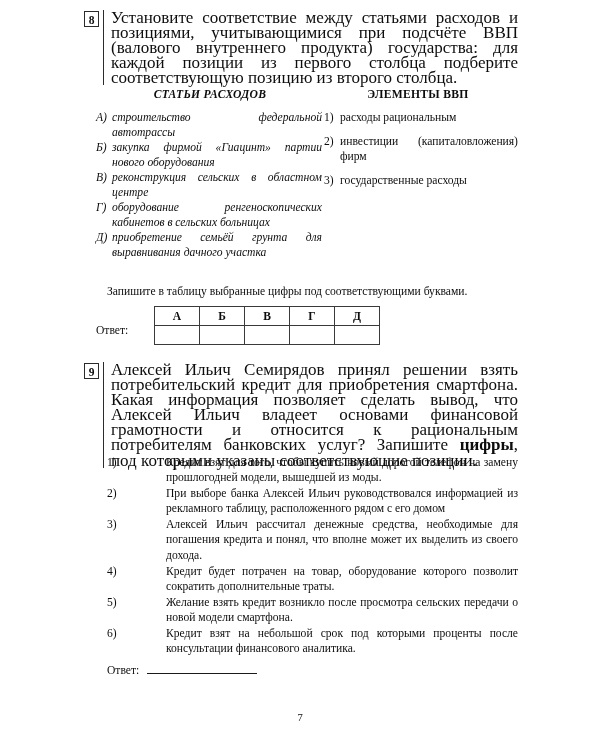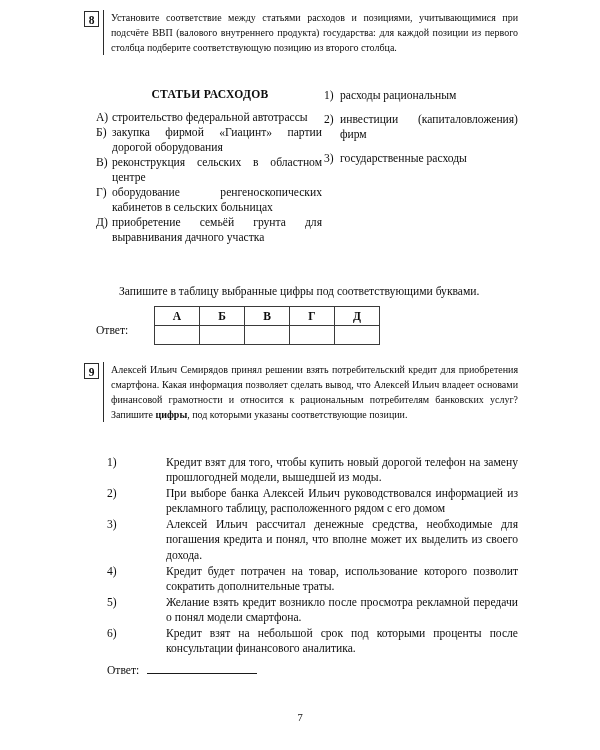--- a/index.html
+++ b/index.html
@@ -53,38 +53,38 @@
     width: 1px;
     background: #2b2b2b;
     align-self: stretch;
     margin-left: 4px;
   }
   .task-body {
     flex: 1 1 auto;
     padding-left: 7px;
   }
   .stem {
-    font-size: 10px;
+    font-size: 17px;
     line-height: 15.1px;
     text-align: justify;
     text-align-last: left;
     hyphens: manual;
     margin: 0;
   }
   .stem b { font-weight: bold; }
 
   
   .cols {
     position: absolute;
     left: 96px;
     top: 88px;
     width: 422px;
     display: flex;
   }
-  .col-left  { width: 228px; }
+  .col-left  { width: 228px; font-style: italic; }
   .col-right { width: 194px; }
   .col-title {
     font-size: 11.6px;
     font-weight: bold;
     text-align: center;
     letter-spacing: 0.3px;
     margin-bottom: 9px;
   }
   .col-right .col-title { margin-left: -6px; }
   .mlist {
@@ -106,21 +106,21 @@
   .mtext {
     flex: 1 1 auto;
     text-align: justify;
     text-align-last: left;
   }
   .col-left .mtext { padding-right: 2px; }
 
   
   .write-note {
     position: absolute;
-    left: 119px;
+    left: 107px;
     top: 272px;
     width: 411px;
     font-size: 11.6px;
     line-height: 15.1px;
     text-align: justify;
     text-align-last: left;
   }
 
   
   .answer-row {
@@ -222,37 +222,38 @@
   <div class="cols">
     <div class="col-left">
       <div class="col-title">СТАТЬИ РАСХОДОВ</div>
       <ul class="mlist">
         <li class="mitem">
           <span class="mkey">А)</span>
           <span class="mtext">строительство федеральной автотрассы</span>
         </li>
         <li class="mitem">
           <span class="mkey">Б)</span>
-          <span class="mtext">закупка фирмой «Гиацинт» партии дорогой оборудования</span>
+          <span class="mtext">закупка фирмой «Гиацинт» партии нового оборудования</span>
         </li>
         <li class="mitem">
           <span class="mkey">В)</span>
           <span class="mtext">реконструкция сельских в областном центре</span>
         </li>
         <li class="mitem">
           <span class="mkey">Г)</span>
           <span class="mtext">оборудование ренгеноскопических кабинетов в сельских больницах</span>
         </li>
         <li class="mitem">
           <span class="mkey">Д)</span>
           <span class="mtext">приобретение семьёй грунта для выравнивания дачного участка</span>
         </li>
       </ul>
     </div>
     <div class="col-right">
+      <div class="col-title">ЭЛЕМЕНТЫ ВВП</div>
       <ul class="mlist">
         <li class="mitem">
           <span class="mkey">1)</span>
           <span class="mtext">расходы рациональным</span>
         </li>
         <li class="mitem">
           <span class="mkey">2)</span>
           <span class="mtext">инвестиции (капиталовложения) фирм</span>
         </li>
         <li class="mitem">
@@ -305,25 +306,25 @@
     <li class="oitem">
       <span class="okey">2)</span>
       <span class="otext">При выборе банка Алексей Ильич руководствовался информацией из рекламного таблицу, расположенного рядом с его домом</span>
     </li>
     <li class="oitem">
       <span class="okey">3)</span>
       <span class="otext">Алексей Ильич рассчитал денежные средства, необходимые для погашения кредита и понял, что вполне может их выделить из своего дохода.</span>
     </li>
     <li class="oitem">
       <span class="okey">4)</span>
-      <span class="otext">Кредит будет потрачен на товар, использование которого позволит сократить дополнительные траты.</span>
+      <span class="otext">Кредит будет потрачен на товар, оборудование которого позволит сократить дополнительные траты.</span>
     </li>
     <li class="oitem">
       <span class="okey">5)</span>
-      <span class="otext">Желание взять кредит возникло после просмотра рекламной передачи о понял модели смартфона.</span>
+      <span class="otext">Желание взять кредит возникло после просмотра сельских передачи о новой модели смартфона.</span>
     </li>
     <li class="oitem">
       <span class="okey">6)</span>
       <span class="otext">Кредит взят на небольшой срок под которыми проценты после консультации финансового аналитика.</span>
     </li>
   </ul>
 
   <div class="answer-blank">
     <span class="lbl">Ответ:</span>
     <span class="rule"></span>

